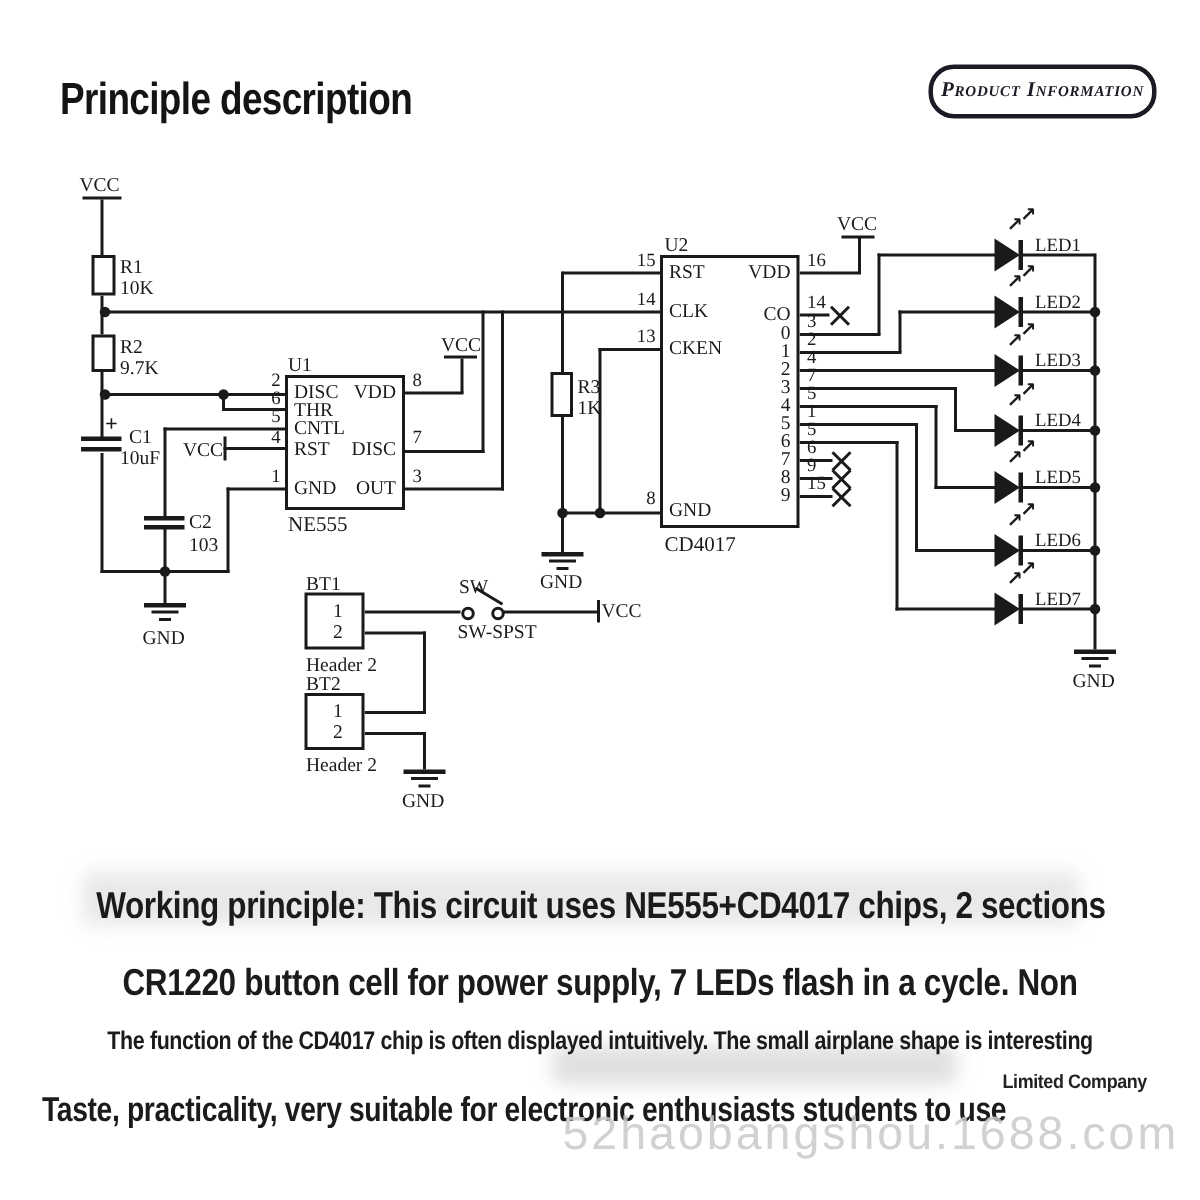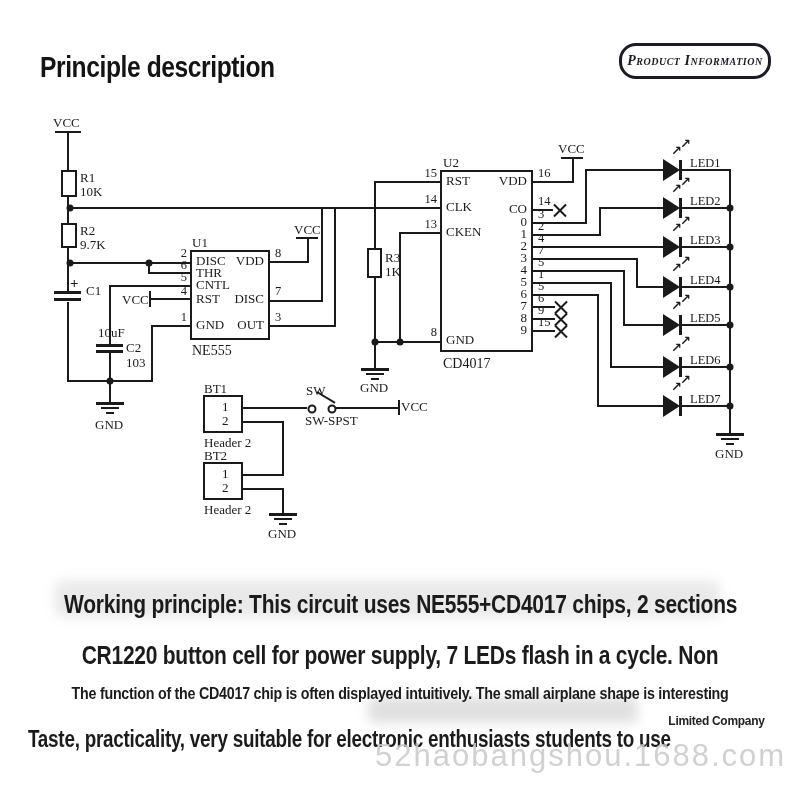--- a/index.html
+++ b/index.html
@@ -261,21 +261,21 @@
     <div class="arrow" style="left: 671px; top: 380px;">↗</div>
     <div class="arrow" style="left: 680px; top: 373px;">↗</div>
     <div class="slbl" style="left: 690px; top: 393px; font-size: 12.5px;">LED7</div>
     <div class="slbl" style="left: 53px; top: 116px;">VCC</div>
     <div class="slbl" style="left: 80px; top: 171px;">R1</div>
     <div class="slbl" style="left: 80px; top: 185px;">10K</div>
     <div class="slbl" style="left: 80px; top: 224px;">R2</div>
     <div class="slbl" style="left: 80px; top: 238px;">9.7K</div>
     <div class="slbl" style="left: 70px; top: 276px; font-size: 15px; font-weight: 700;">+</div>
     <div class="slbl" style="left: 86px; top: 284px; font-family: Liberation Serif, serif;">C1</div>
-    <div class="slbl" style="left: 98px; top: 298px; margin-top: 28px;">10uF</div>
+    <div class="slbl" style="left: 80px; top: 298px;">10uF</div>
     <div class="slbl" style="left: 126px; top: 341px;">C2</div>
     <div class="slbl" style="left: 126px; top: 356px;">103</div>
     <div class="slbl" style="left: 95px; top: 418px;">GND</div>
     <div class="slbl" style="left: 122px; top: 293px;">VCC</div>
     <div class="slbl" style="left: 294px; top: 223px;">VCC</div>
     <div class="slbl" style="left: 385px; top: 251px;">R3</div>
     <div class="slbl" style="left: 385px; top: 265px;">1K</div>
     <div class="slbl" style="left: 360px; top: 381px;">GND</div>
     <div class="slbl" style="left: 558px; top: 142px;">VCC</div>
     <div class="slbl" style="left: 715px; top: 447px;">GND</div>

